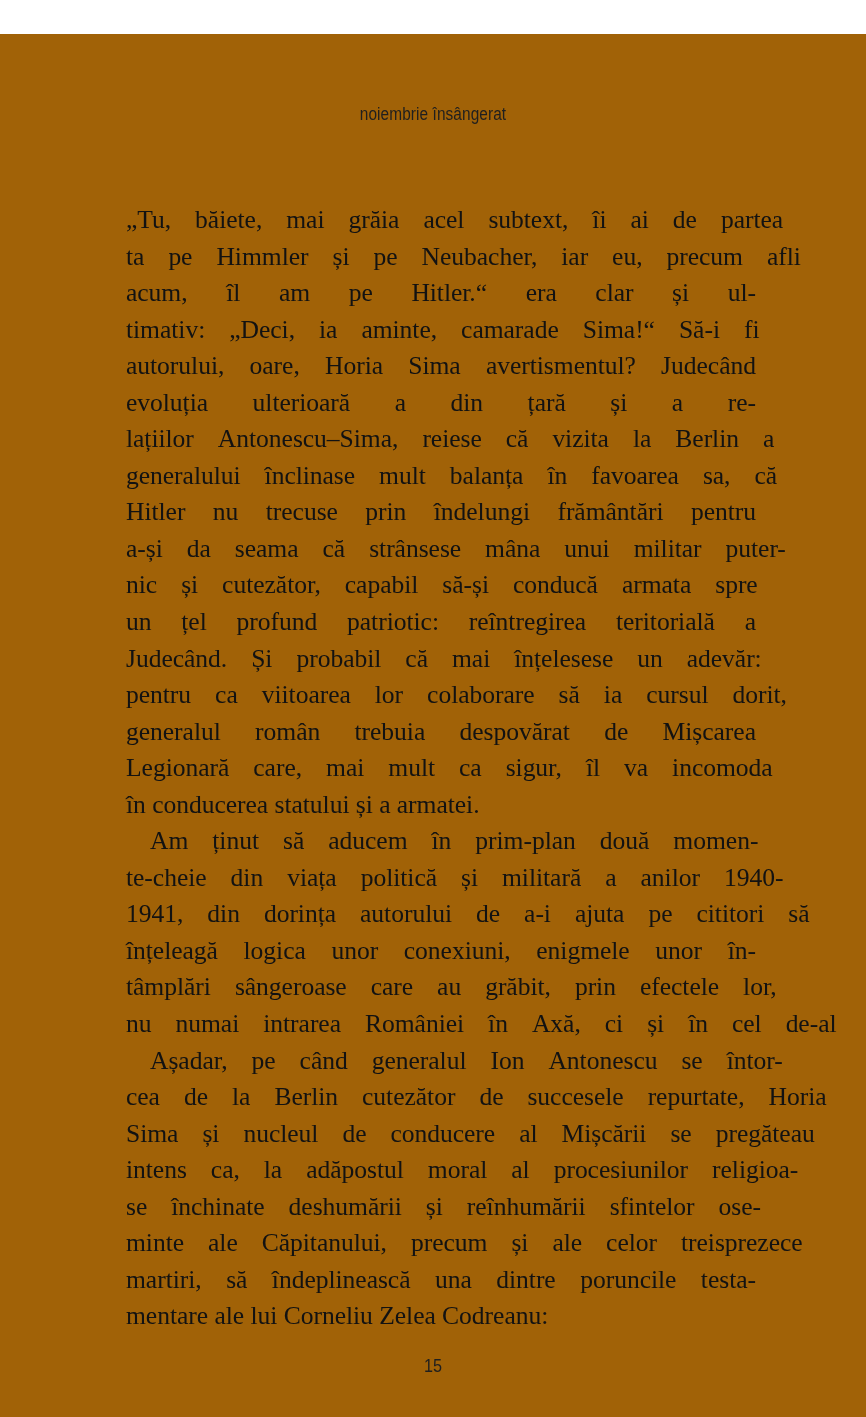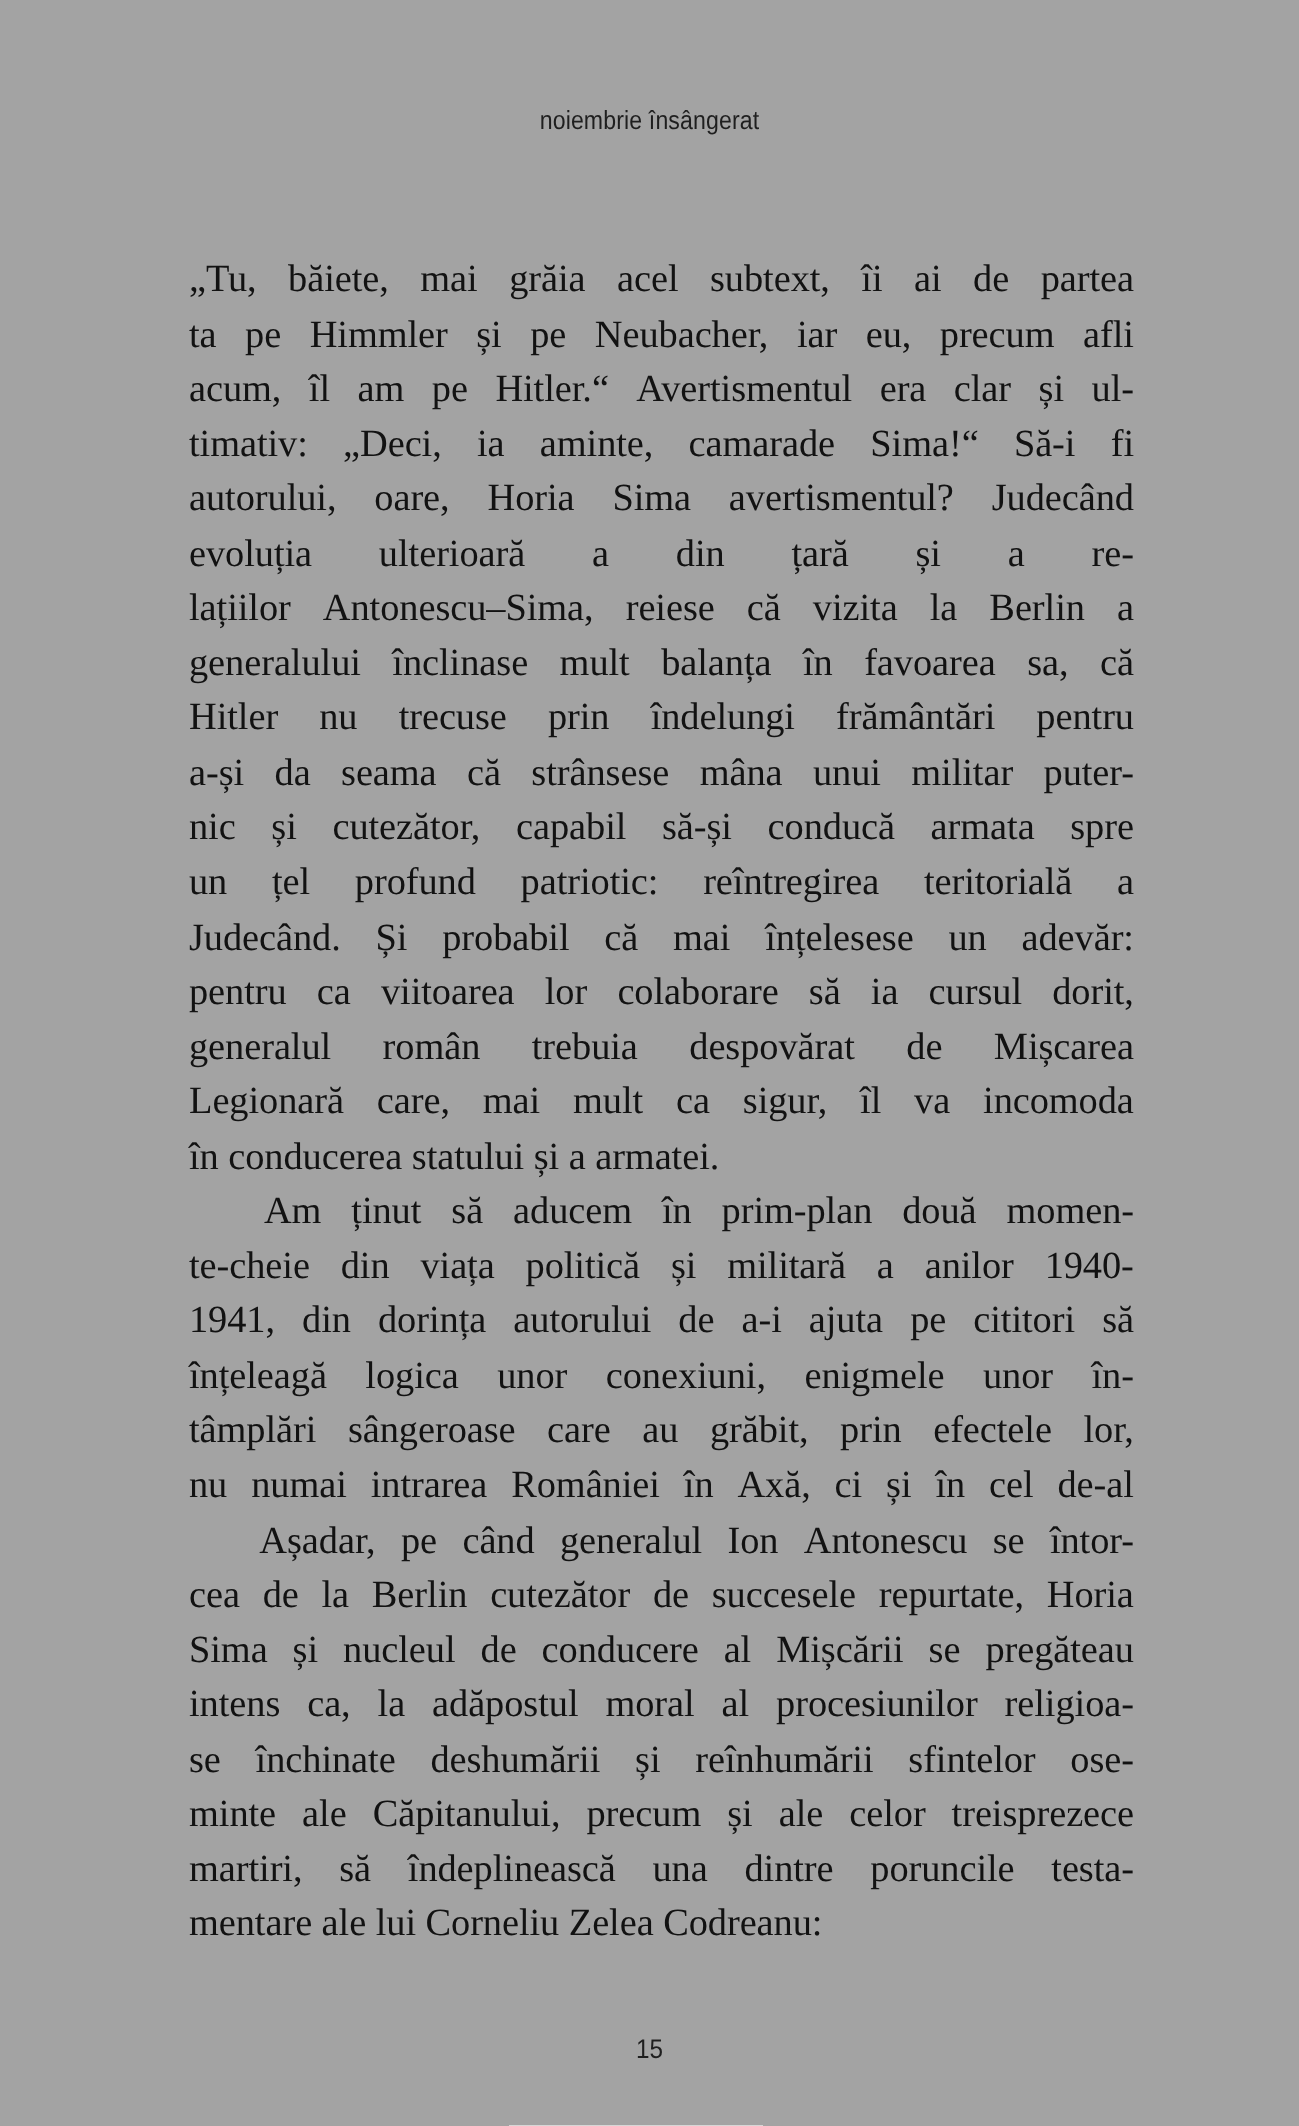--- a/index.html
+++ b/index.html
@@ -14,21 +14,22 @@
     position: relative;
     overflow: hidden;
     font-family: "Liberation Serif", "DejaVu Serif", serif;
     color: #1a1a1a;
     -webkit-font-smoothing: antialiased;
   }
 
   .page {
     position: absolute;
     inset: 0;
-    background: #a3a3a3;
+    background: #a16207;
+    margin-top: 34px;
   }
 
   
   .running-head {
     position: absolute;
     top: 70px;
     left: 0;
     right: 0;
     text-align: center;
     font-family: "Liberation Sans Narrow", "Liberation Sans", "DejaVu Sans", sans-serif;
@@ -57,20 +58,21 @@
 
   
   .ln {
     display: block;
     white-space: nowrap;
   }
 
   .ln.just {
     text-align: justify;
     text-align-last: justify;
+    gap: 24px;
   }
 
   .ln.last {
     text-align: right;
     text-align-last: left;
   }
 
   
   .ln.just {
     display: flex;
@@ -109,21 +111,21 @@
 <body>
 
 <div class="page">
 
   <div class="running-head">noiembrie însângerat</div>
 
   <div class="textblock">
       <p class="para">
         <span class="ln just"><span class="w">„Tu,</span><span class="w">băiete,</span><span class="w">mai</span><span class="w">grăia</span><span class="w">acel</span><span class="w">subtext,</span><span class="w">îi</span><span class="w">ai</span><span class="w">de</span><span class="w">partea</span></span>
         <span class="ln just"><span class="w">ta</span><span class="w">pe</span><span class="w">Himmler</span><span class="w">și</span><span class="w">pe</span><span class="w">Neubacher,</span><span class="w">iar</span><span class="w">eu,</span><span class="w">precum</span><span class="w">afli</span></span>
-        <span class="ln just"><span class="w">acum,</span><span class="w">îl</span><span class="w">am</span><span class="w">pe</span><span class="w">Hitler.“</span><span class="w">Avertismentul</span><span class="w">era</span><span class="w">clar</span><span class="w">și</span><span class="w">ul-</span></span>
+        <span class="ln just"><span class="w">acum,</span><span class="w">îl</span><span class="w">am</span><span class="w">pe</span><span class="w">Hitler.“</span><span class="w">era</span><span class="w">clar</span><span class="w">și</span><span class="w">ul-</span></span>
         <span class="ln just"><span class="w">timativ:</span><span class="w">„Deci,</span><span class="w">ia</span><span class="w">aminte,</span><span class="w">camarade</span><span class="w">Sima!“</span><span class="w">Să-i</span><span class="w">fi</span></span>
         <span class="ln just"><span class="w">autorului,</span><span class="w">oare,</span><span class="w">Horia</span><span class="w">Sima</span><span class="w">avertismentul?</span><span class="w">Judecând</span></span>
         <span class="ln just"><span class="w">evoluția</span><span class="w">ulterioară</span><span class="w">a</span><span class="w">din</span><span class="w">țară</span><span class="w">și</span><span class="w">a</span><span class="w">re-</span></span>
         <span class="ln just"><span class="w">lațiilor</span><span class="w">Antonescu–Sima,</span><span class="w">reiese</span><span class="w">că</span><span class="w">vizita</span><span class="w">la</span><span class="w">Berlin</span><span class="w">a</span></span>
         <span class="ln just"><span class="w">generalului</span><span class="w">înclinase</span><span class="w">mult</span><span class="w">balanța</span><span class="w">în</span><span class="w">favoarea</span><span class="w">sa,</span><span class="w">că</span></span>
         <span class="ln just"><span class="w">Hitler</span><span class="w">nu</span><span class="w">trecuse</span><span class="w">prin</span><span class="w">îndelungi</span><span class="w">frământări</span><span class="w">pentru</span></span>
         <span class="ln just"><span class="w">a-și</span><span class="w">da</span><span class="w">seama</span><span class="w">că</span><span class="w">strânsese</span><span class="w">mâna</span><span class="w">unui</span><span class="w">militar</span><span class="w">puter-</span></span>
         <span class="ln just"><span class="w">nic</span><span class="w">și</span><span class="w">cutezător,</span><span class="w">capabil</span><span class="w">să-și</span><span class="w">conducă</span><span class="w">armata</span><span class="w">spre</span></span>
         <span class="ln just"><span class="w">un</span><span class="w">țel</span><span class="w">profund</span><span class="w">patriotic:</span><span class="w">reîntregirea</span><span class="w">teritorială</span><span class="w">a</span></span>
         <span class="ln just"><span class="w">Judecând.</span><span class="w">Și</span><span class="w">probabil</span><span class="w">că</span><span class="w">mai</span><span class="w">înțelesese</span><span class="w">un</span><span class="w">adevăr:</span></span>

